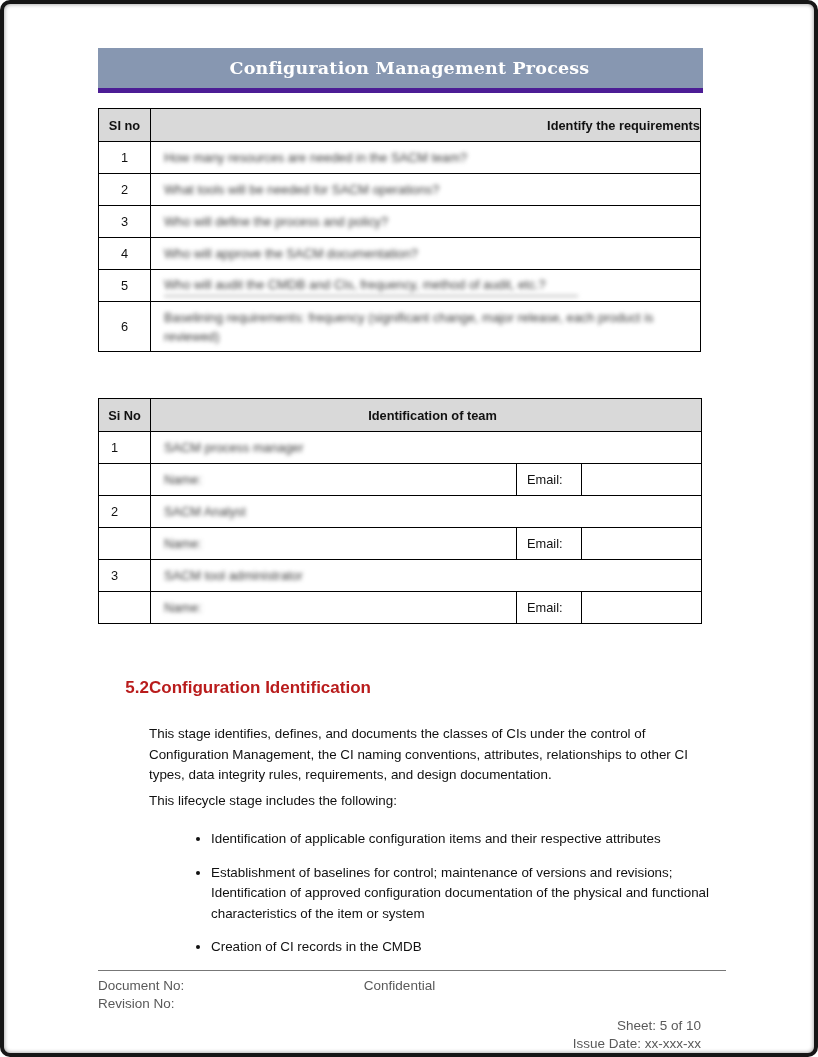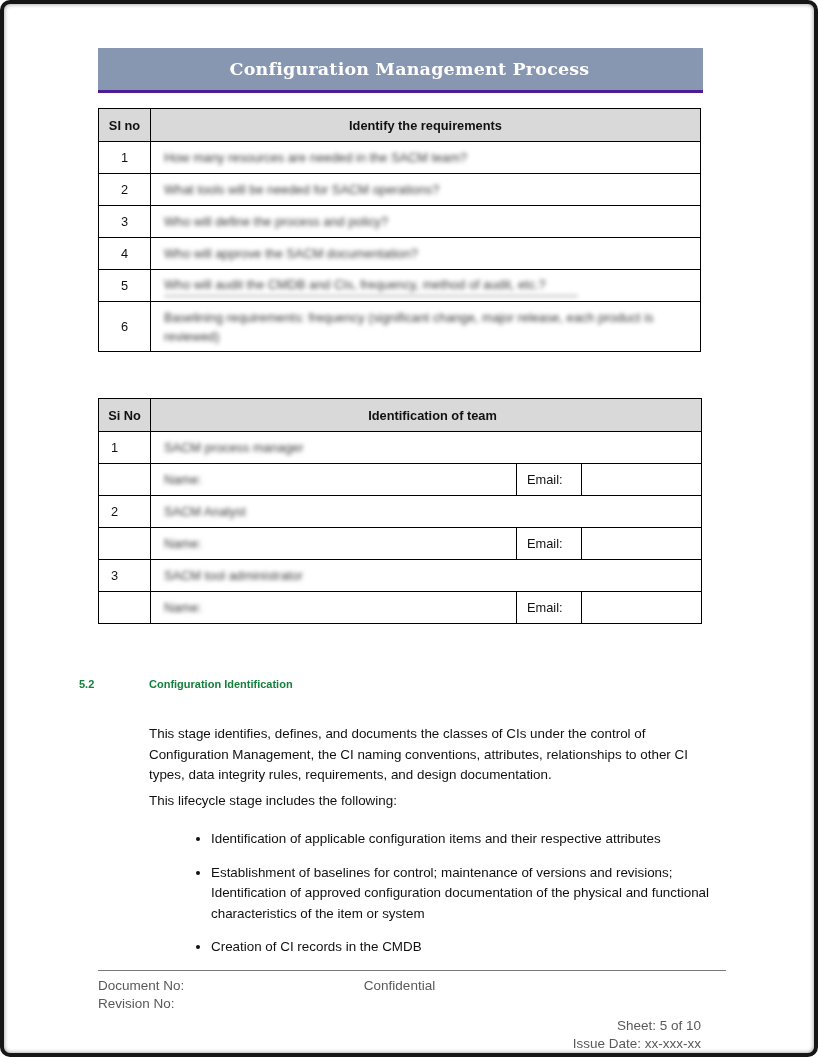--- a/index.html
+++ b/index.html
@@ -13,47 +13,47 @@
     position:relative;width:818px;height:1057px;box-sizing:border-box;
     background:#fff;border:4px solid #161616;border-radius:10px;
     box-shadow:inset 0 0 4px rgba(0,0,0,.45);
     overflow:hidden;
     font-family:"Liberation Sans",sans-serif;color:#111;
   }
   
   .banner{
     position:absolute;left:94px;top:44px;width:605px;height:45px;box-sizing:border-box;
     background:var(--banner-bg,#8797B1);
-    border-bottom:3px solid #4c1d95;
+    border-bottom:5px solid #4c1d95;
     display:flex;align-items:center;justify-content:center;padding-left:18px;
   }
   .banner h1{
     margin:0;font-family:"DejaVu Serif",serif;font-weight:bold;
     font-size:17.5px;color:#ffffff;letter-spacing:.2px;
   }
   
   table.doc{position:absolute;border-collapse:collapse;table-layout:fixed;width:603px;background:#fff;padding-left:31px;}
   table.doc td,table.doc th{border:1.5px solid #000;font-size:12.8px;padding:0;vertical-align:middle;overflow:hidden;}
   table.doc th{background:var(--table-header-bg,#D9D9D9);font-weight:bold;height:32px;}
   #reqTable{left:94px;top:104px;}
-  #reqTable th.hdr-desc{text-align:center;margin-top:16px;}
+  #reqTable th.hdr-desc{text-align:right;margin-top:16px;}
   #reqTable td.num{text-align:center;height:31px;}
   #reqTable td.req{padding:0 13px;line-height:19px;white-space:pre-line;}
   #reqTable tr.tall td{height:49px;}
   #teamTable{left:94px;top:394px;}
   #teamTable th.hdr-team{text-align:center;padding-left:13px;}
   #teamTable td{height:31px;}
   #teamTable td.num{padding-left:12px;text-align:left;}
   #teamTable td.role,#teamTable td.name{padding:0 13px;}
   #teamTable td.email{padding-left:10px;}
   
   .blur{filter:blur(2.3px);color:#3a3a3a;display:inline-block;}
   .uext{border-bottom:2px solid #bdbdbd;padding-right:32px;padding-bottom:1px;}
   
-  .section-head{position:absolute;left:75px;top:674px;display:flex;font-weight:bold;font-size:11px;color:#15803d;}
+  .section-head{position:absolute;left:75px;top:674px;display:flex;font-weight:bold;font-size:17px;color:#b91c1c;text-align:right;}
   .section-head .sec-num{width:70px;}
   .para1{position:absolute;left:145px;top:707px;width:580px;font-size:13.4px;line-height:20.5px;white-space:pre-line;}
   .para2{position:absolute;left:145px;top:776px;width:580px;font-size:13.4px;}
   ul.bullets{position:absolute;left:149px;top:809px;width:575px;margin:16px;padding:0 0 0 42px;font-size:13.4px;line-height:20.5px;}
   ul.bullets li{margin-bottom:13px;white-space:pre-line;}
   
   .footer-rule{position:absolute;left:94px;top:966px;width:628px;height:0;border-top:1.5px solid #777;}
   .footer{
     position:absolute;left:94px;top:973px;width:603px;display:flex;
     font-family:Liberation Sans, sans-serif;font-size:13.5px;line-height:17.5px;

